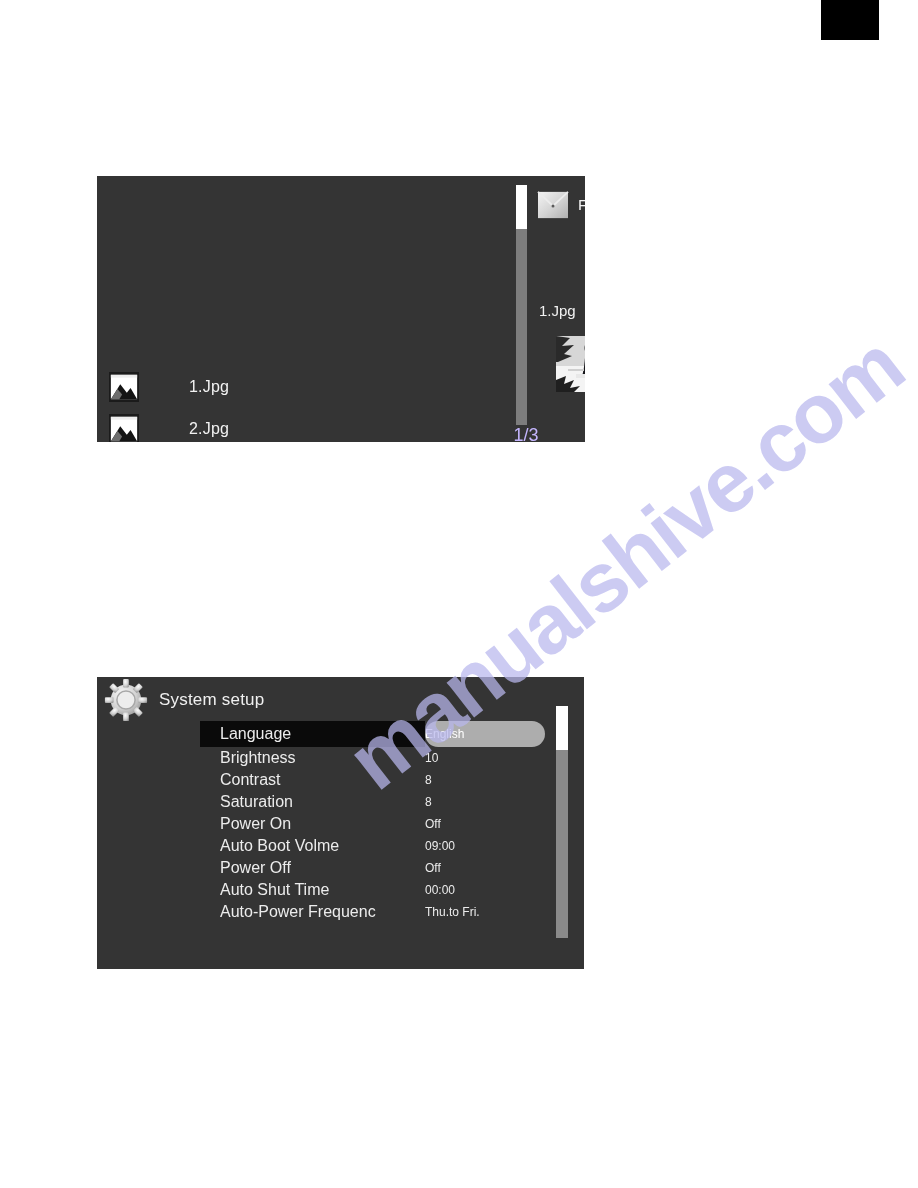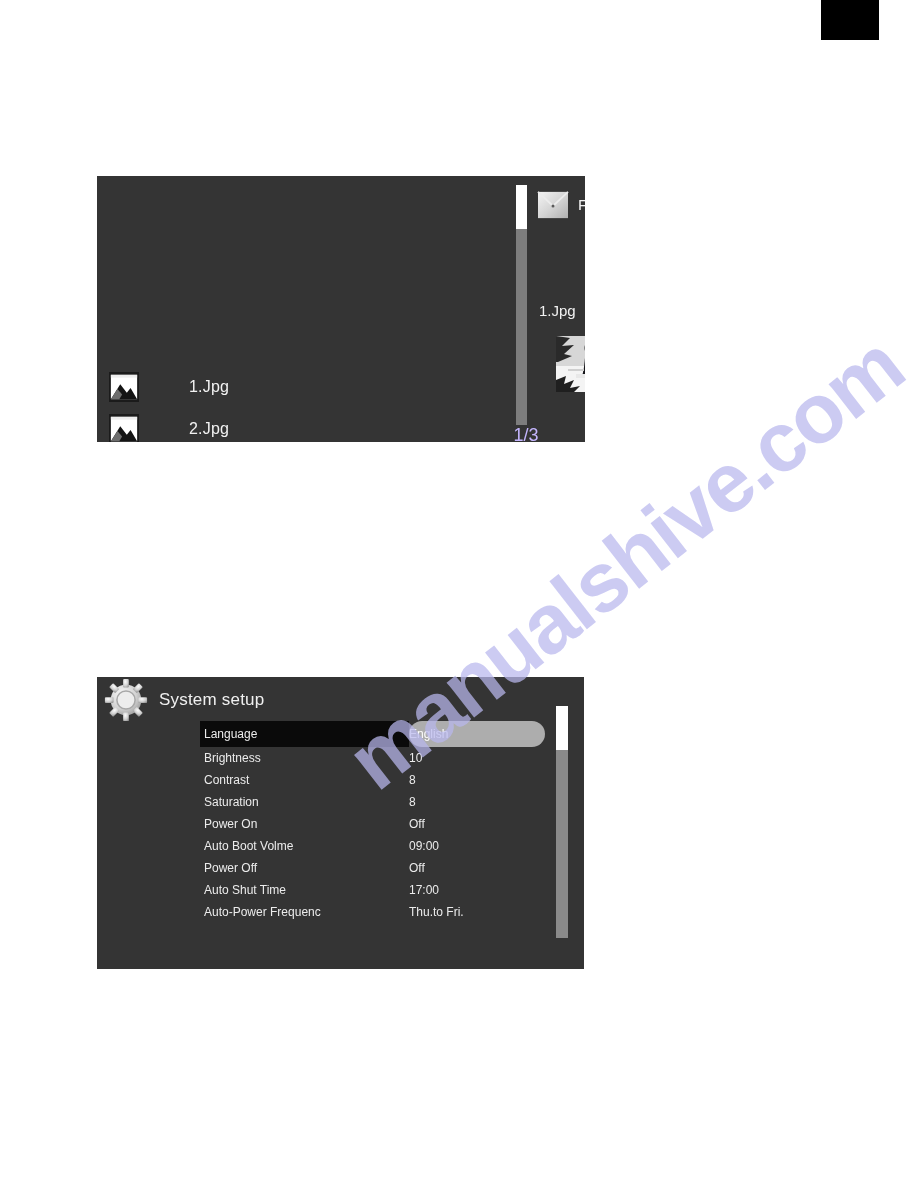--- a/index.html
+++ b/index.html
@@ -214,23 +214,23 @@
     width: 345px;
   }
   .ss-row {
     position: relative;
     height: 22px;
     display: flex;
     align-items: center;
   }
   .ss-row .ss-key {
     color: #ececec;
-    font-size: 12px;
+    font-size: 16px;
     white-space: nowrap;
-    padding-left: 4px;
+    padding-left: 20px;
     flex: 0 0 205px;
   }
   .ss-row .ss-val {
     color: #ececec;
     font-size: 12px;
     flex: 1 1 auto;
     white-space: nowrap;
     border-radius: 13px;
   }
   .ss-row.selected {
@@ -421,21 +421,21 @@
       <span class="ss-val">09:00</span>
     </div>
 
     <div class="ss-row">
       <span class="ss-key">Power Off</span>
       <span class="ss-val">Off</span>
     </div>
 
     <div class="ss-row">
       <span class="ss-key">Auto Shut Time</span>
-      <span class="ss-val">17:00</span>
+      <span class="ss-val">00:00</span>
     </div>
 
     <div class="ss-row">
       <span class="ss-key">Auto-Power Frequenc</span>
       <span class="ss-val">Thu.to Fri.</span>
     </div>
 
   </div>
 </div>
 

